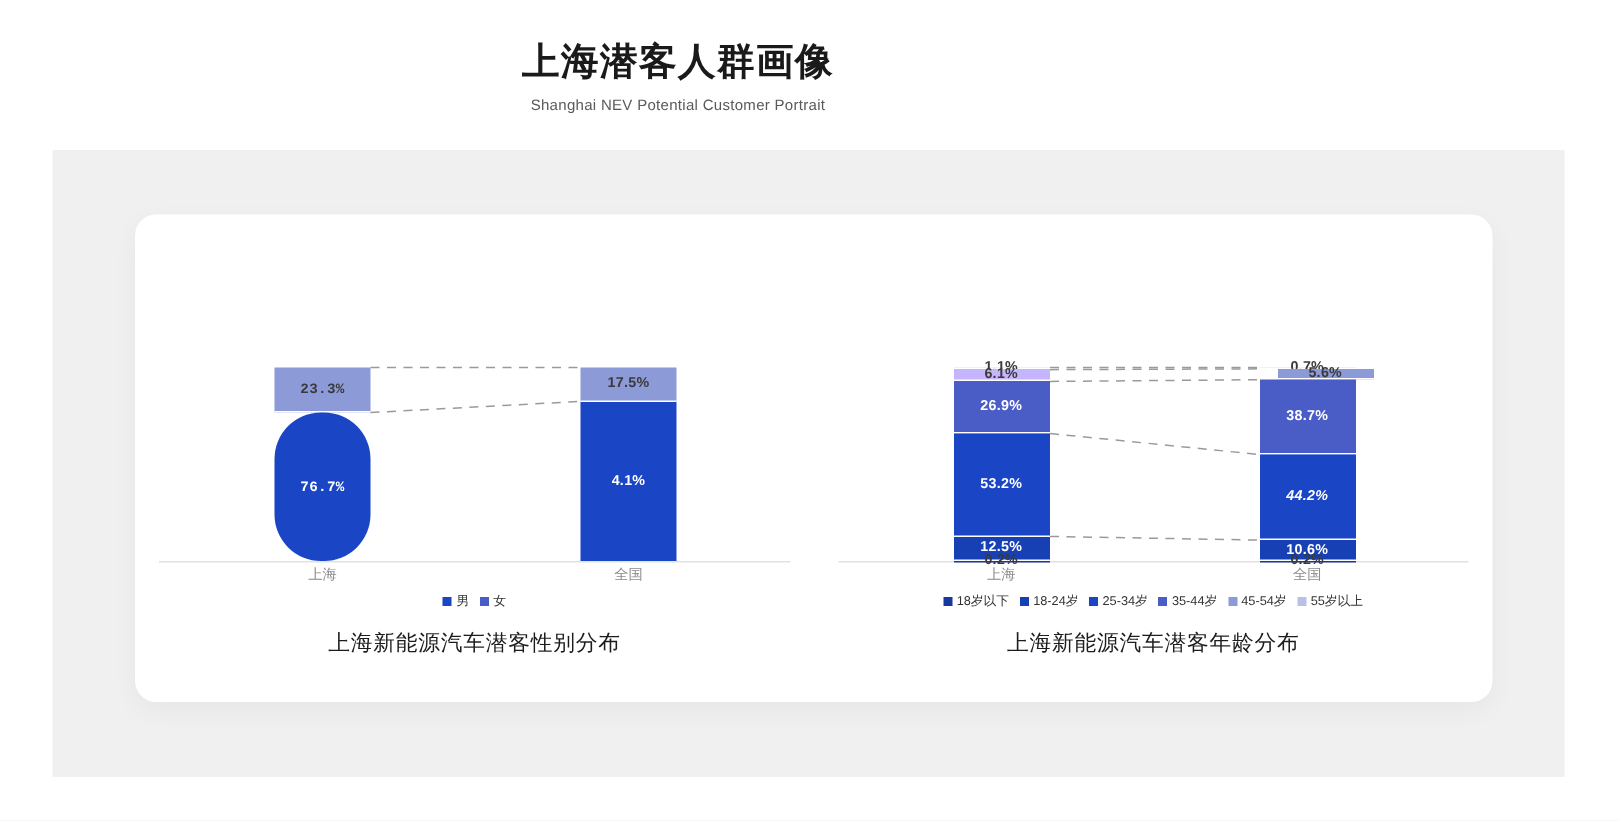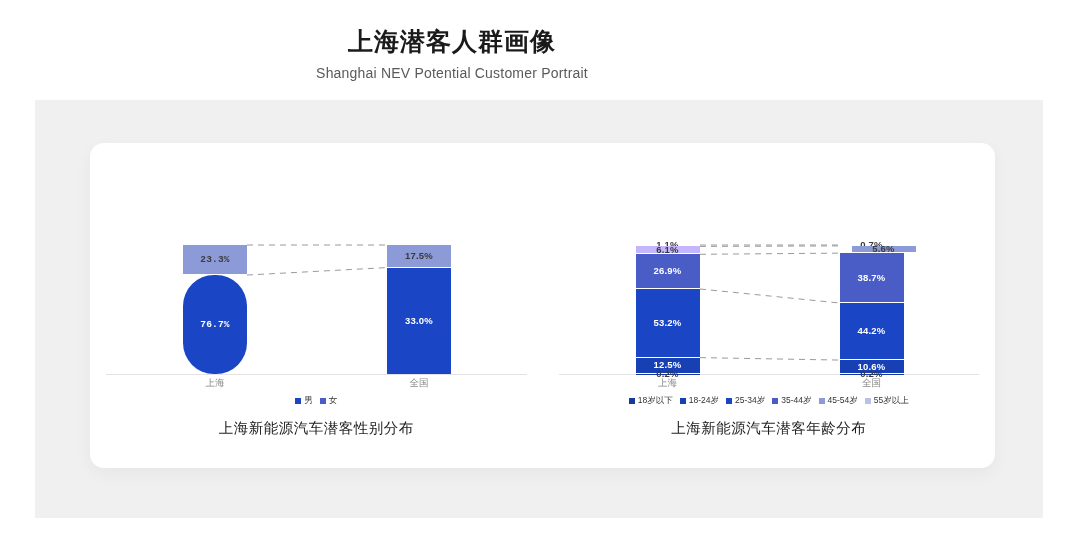--- a/index.html
+++ b/index.html
@@ -10,21 +10,21 @@
   }
   .page{position:absolute;inset:0;}
 
   
   .header{position:absolute;left:0;top:0;width:904px;text-align:center;}
   .main-title{
     font-size:25px;font-weight:bold;color:#1a1a1a;letter-spacing:1px;
     margin:0;padding-top:26px;line-height:1.25;
   }
   .sub-title{
-    font-size:14px;color:#5a5a5a;margin:0;padding-top:8px;
+    font-size:10px;color:#5a5a5a;margin:0;padding-top:8px;
     letter-spacing:.2px;font-weight:400;
   }
 
   
   .gray-panel{
     position:absolute;left:35px;top:100px;width:1008px;height:418px;
     background:#f0f0f0;
   }
   
   .white-card{
@@ -115,21 +115,21 @@
               </div>
               <div class="seg" style="height: 98.943px; background: rgb(26, 69, 196); border-radius: 31px;">
                 <span class="seg-label light">76.7%</span>
               </div>
             </div>
             <div class="bar" style="left: 297px; height: 129px;">
               <div class="seg" style="height: 22.575px; background: rgb(140, 154, 216);">
                 <span class="seg-label dark">17.5%</span>
               </div>
               <div class="seg" style="height: 106.425px; background: rgb(26, 69, 196);">
-                <span class="seg-label light">33.0%</span>
+                <span class="seg-label light">4.1%</span>
               </div>
             </div>
             <svg class="connectors" width="100%" height="232">
               <line x1="157" y1="102.00" x2="297" y2="102.00" stroke="#9a9a9a" stroke-width="1" stroke-dasharray="6 5"></line>
               <line x1="157" y1="132.06" x2="297" y2="124.58" stroke="#9a9a9a" stroke-width="1" stroke-dasharray="6 5"></line>
             </svg>
           </div>
           <div class="legend">
             <div class="legend-item">
               <span class="legend-swatch" style="background: rgb(26, 69, 196);"></span>
@@ -170,21 +170,21 @@
             <div class="bar" style="left: 297px; height: 129px;">
               <div class="seg tiny" style="height: 0.903px; background: rgb(185, 194, 230);">
                 <span class="seg-label dark">0.7%</span>
               </div>
               <div class="seg tiny" style="height: 7.224px; background: rgb(140, 154, 216); margin-left: 12px;">
                 <span class="seg-label dark">5.6%</span>
               </div>
               <div class="seg" style="height: 49.923px; background: rgb(74, 93, 199);">
                 <span class="seg-label light">38.7%</span>
               </div>
-              <div class="seg" style="height: 57.018px; background: rgb(26, 69, 196);">
+              <div class="seg" style="height: 57.018px; background: rgb(26, 69, 196); font-style: italic;">
                 <span class="seg-label light">44.2%</span>
               </div>
               <div class="seg" style="height: 13.674px; background: rgb(23, 64, 181);">
                 <span class="seg-label light">10.6%</span>
               </div>
               <div class="seg tiny" style="height: 0.258px; background: rgb(23, 56, 159);">
                 <span class="seg-label dark">0.2%</span>
               </div>
             </div>
             <svg class="connectors" width="100%" height="232">

